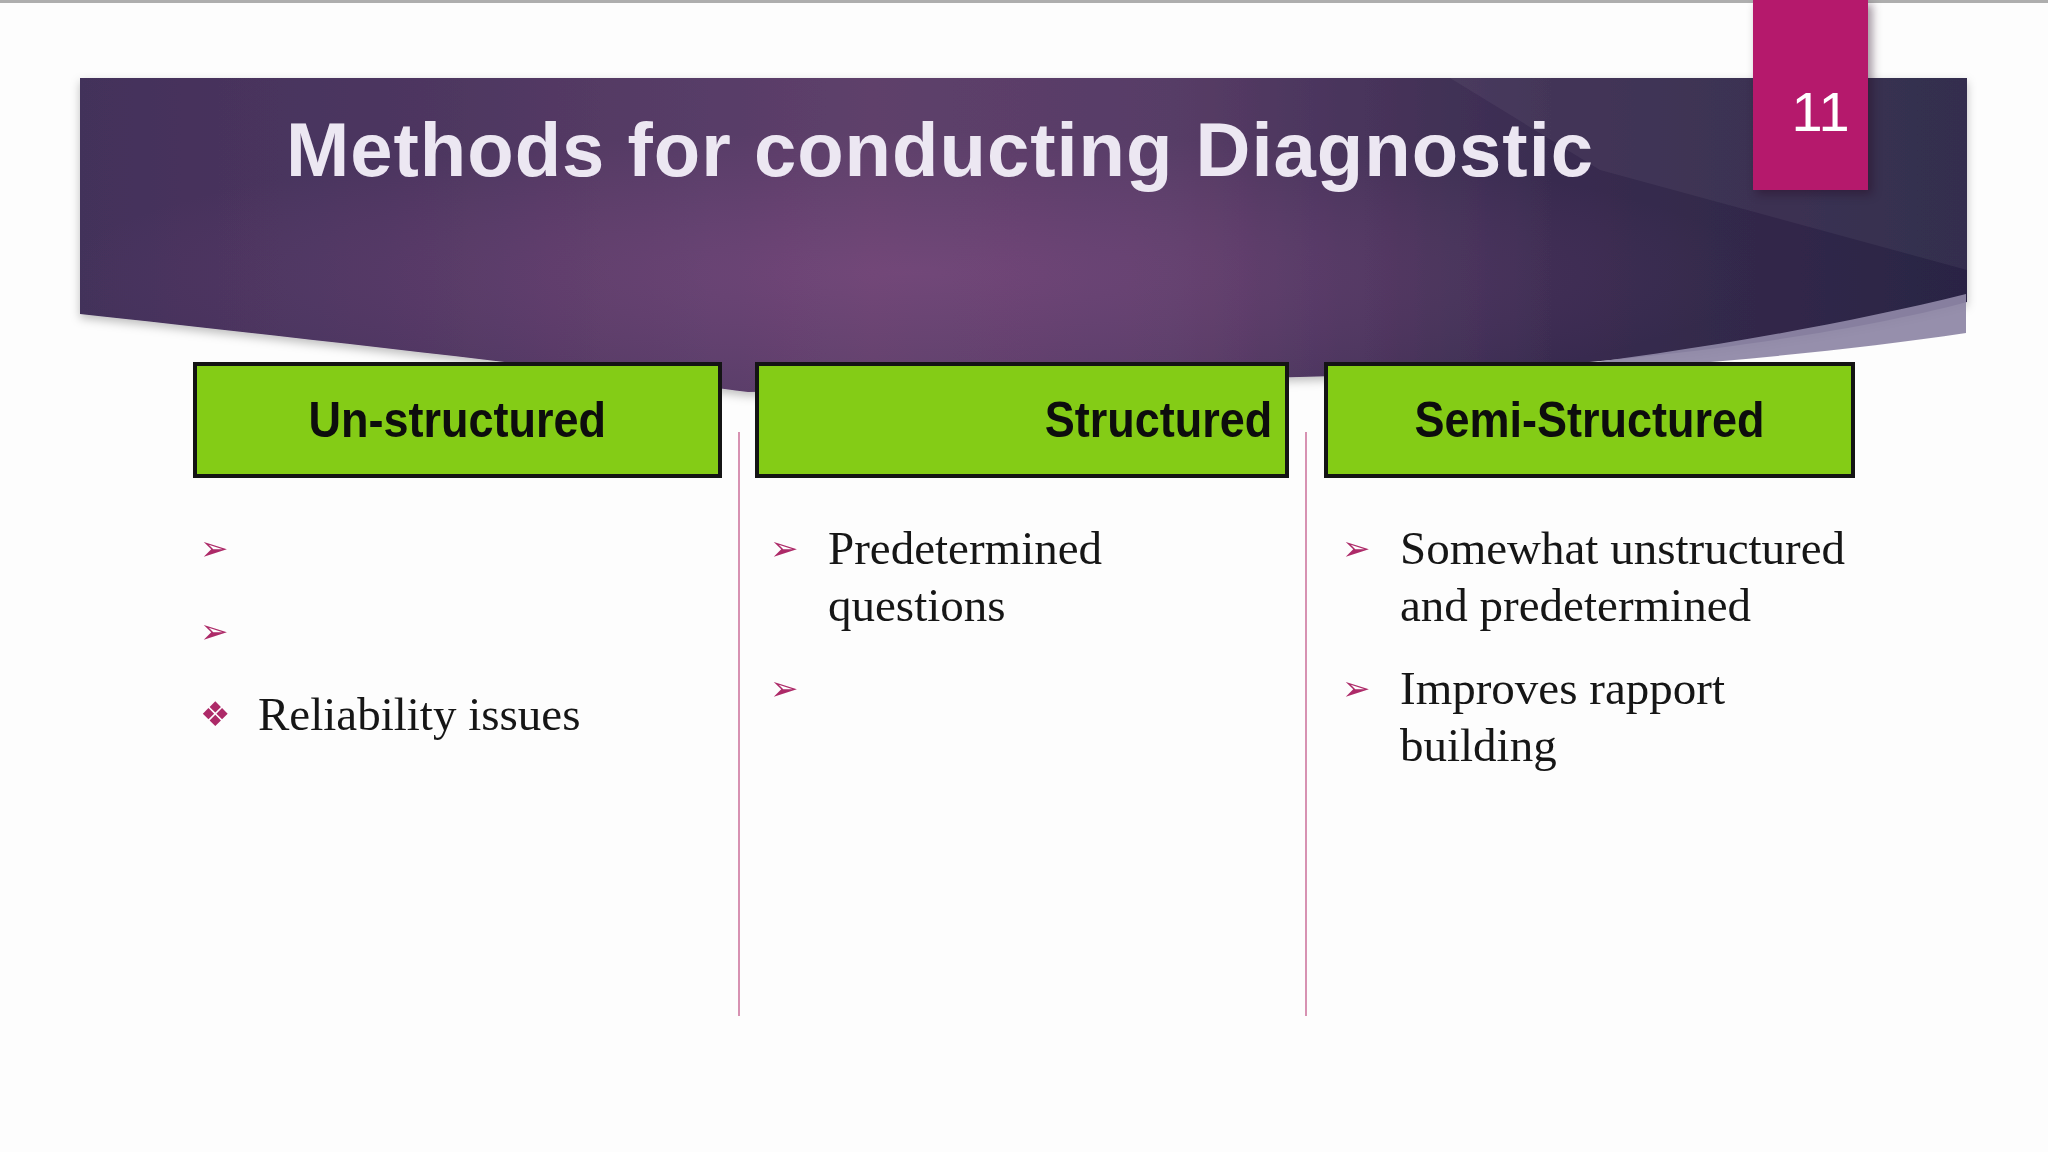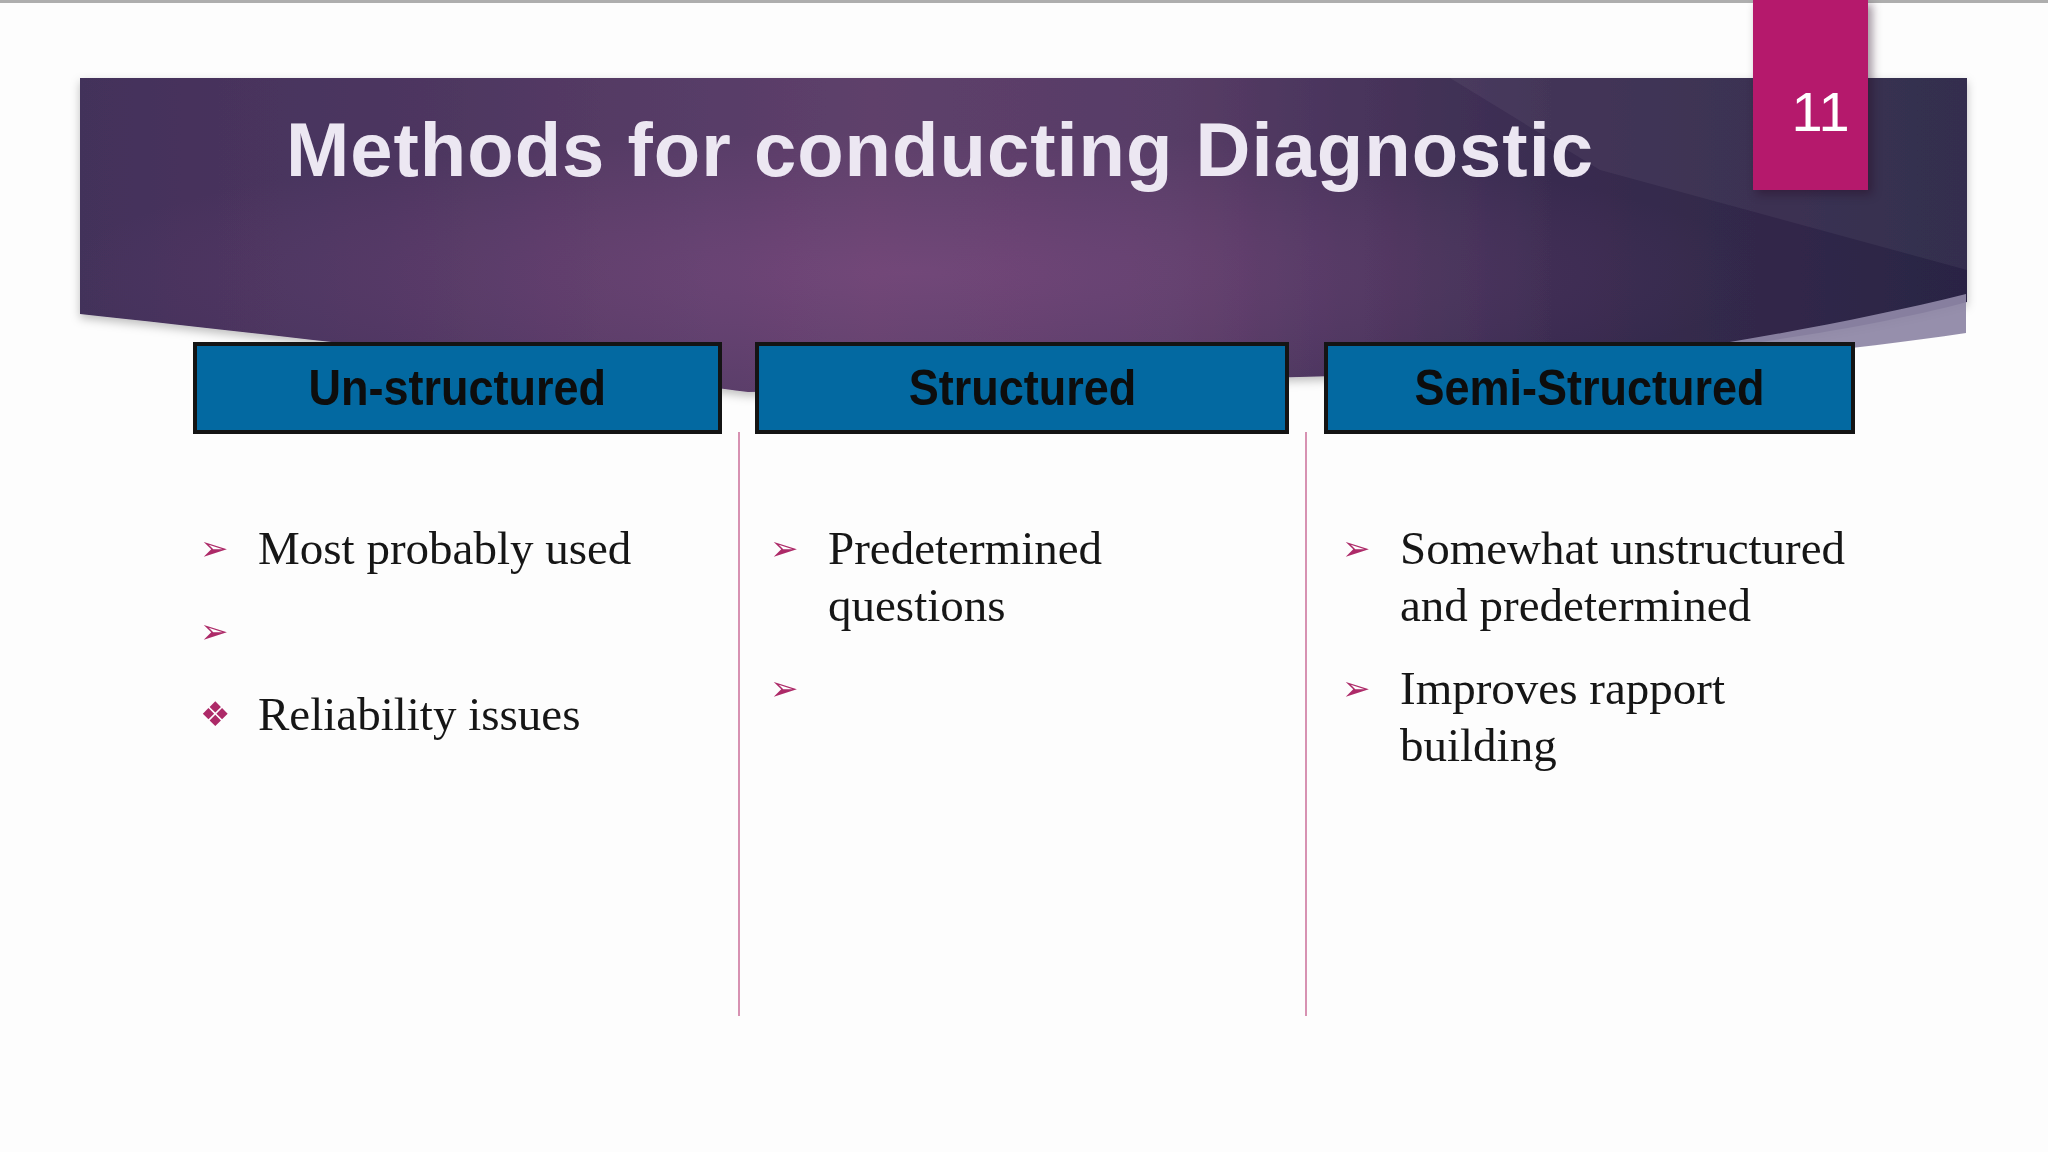--- a/index.html
+++ b/index.html
@@ -28,33 +28,33 @@
     position: absolute; left: 1753px; top: 0; width: 115px; height: 190px;
     background: #b5196c;
     box-shadow: 4px 4px 9px rgba(40,10,35,0.45);
     color: #ffffff;
     font-size: 56px; font-weight: 300;
     display: flex; justify-content: center; align-items: flex-start;
     padding-top: 0; box-sizing: border-box;
   }
   .page-badge span { margin-top: 84px; line-height: 1; margin-left: 20px; }
   .col-header {
-    position: absolute; top: 342px; height: 92px;
-    background: #0369a1;
+    position: absolute; top: 362px; height: 116px;
+    background: #84cc16;
     border: 4px solid #141414;
     box-sizing: border-box;
     display: flex; align-items: center; justify-content: center;
   }
   .col-header .hdr-label {
     font-weight: bold; font-size: 50px; color: #0d0d0d;
     transform: scaleX(0.9); transform-origin: center;
     white-space: nowrap;
   }
   .hdr-1 { left: 193px;  width: 529px; }
-  .hdr-2 { left: 755px;  width: 534px; }
+  .hdr-2 { left: 755px;  width: 534px; justify-content: flex-end; }
   .hdr-3 { left: 1324px; width: 531px; }
   .divider {
     position: absolute; top: 432px; width: 2px; height: 584px;
     background: #d792b2;
   }
   .div-1 { left: 738px; }
   .div-2 { left: 1305px; }
   .bullets {
     position: absolute; top: 520px;
     color: #161616;
@@ -128,21 +128,20 @@
 <div class="col-header hdr-3">
   <span class="hdr-label">Semi-Structured</span>
 </div>
 
 <div class="divider div-1"></div>
 <div class="divider div-2"></div>
 
 <div class="bullets b-col-1">
   <div class="b-item">
     <span class="b-marker">➢</span>
-    <span class="b-text">Most probably used</span>
   </div>
   <div class="b-item">
     <span class="b-marker">➢</span>
   </div>
   <div class="b-item">
     <span class="b-marker">❖</span>
     <span class="b-text">Reliability issues</span>
   </div>
 </div>
 

